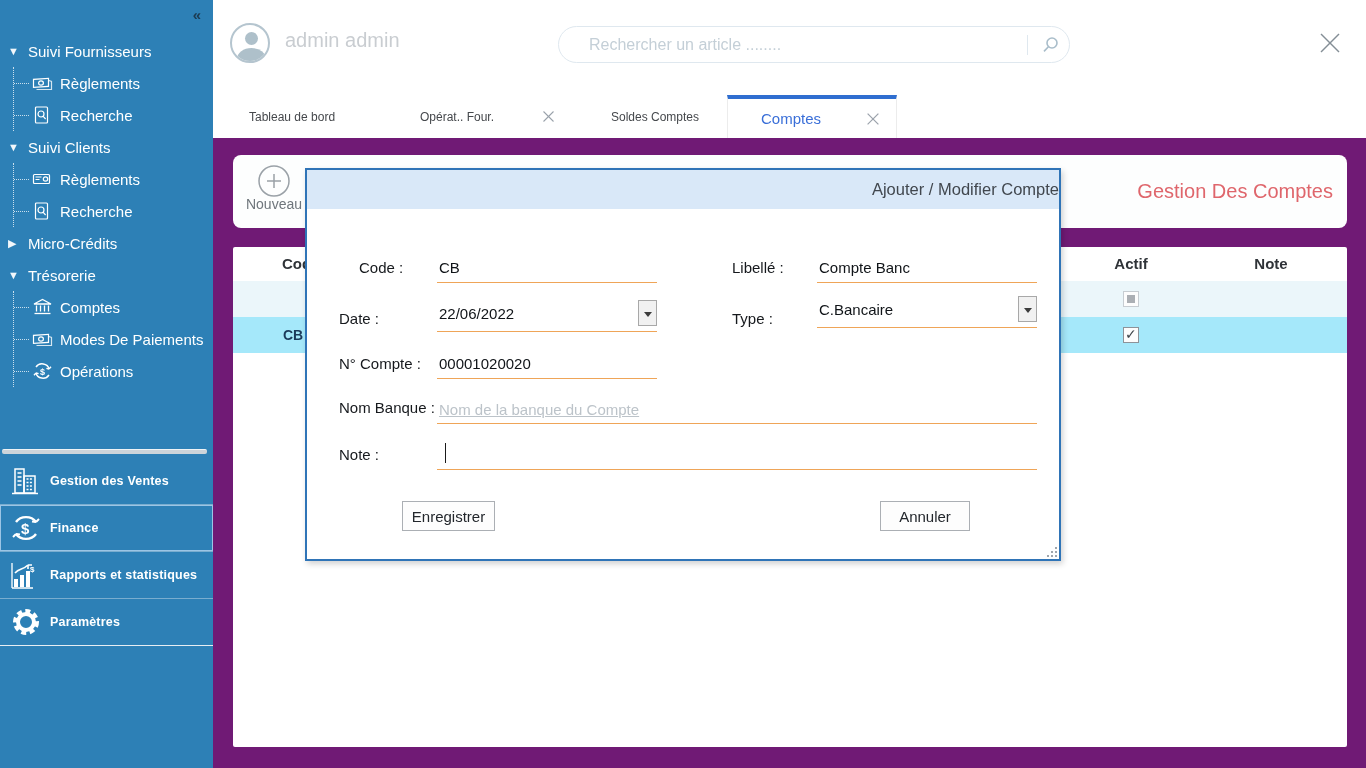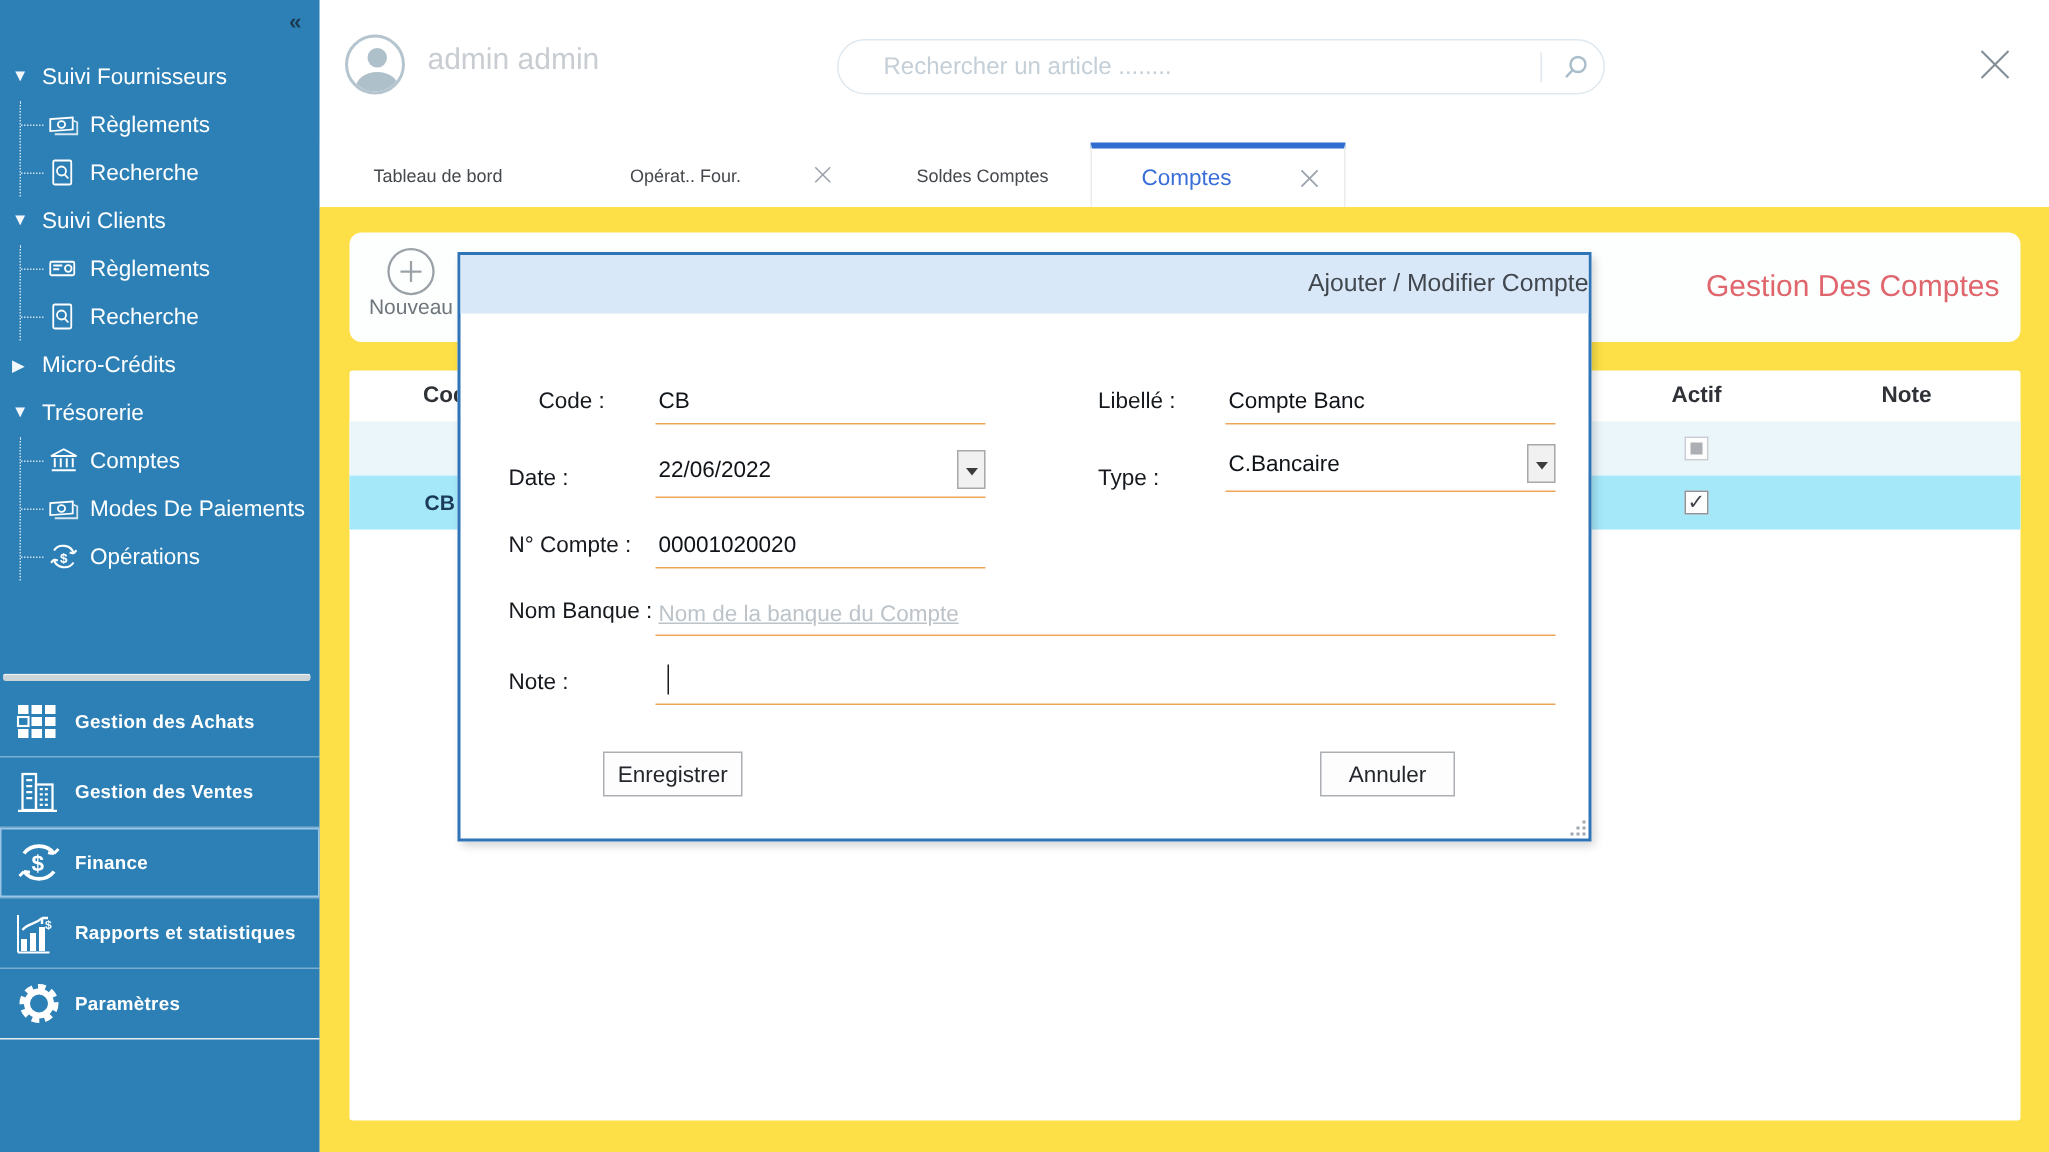--- a/index.html
+++ b/index.html
@@ -42,21 +42,21 @@
   
   #tabsbar { position:absolute; left:213px; top:95px; width:1153px; height:43px; background:#fff; }
   .tab { position:absolute; top:0; height:43px; display:flex; align-items:center; font-size:12px; color:#45484c; cursor:pointer; }
   .tab .xbtn { cursor:pointer; display:flex; align-items:center; }
   #tab-active { position:absolute; left:514px; top:0; width:170px; height:44px; background:#fff; border-top:4px solid #2f6ed0;
                 border-left:1px solid #ececec; border-right:1px solid #ececec; cursor:pointer; }
   #tab-active .lbl { position:absolute; left:0; right:42px; top:0; height:39px; line-height:39px; text-align:center; color:#3a6fd8; font-size:15px; }
   #tab-active .xbtn { position:absolute; right:16px; top:13px; cursor:pointer; }
 
   
-  #content { position:absolute; left:213px; top:138px; width:1153px; height:630px; background:#fde047; }
+  #content { position:absolute; left:213px; top:138px; width:1153px; height:630px; background:#701a75; }
   #toolbar-card { position:absolute; left:20px; top:17px; width:1114px; height:73px; background:#fdfefe; border-radius:8px; }
   #btn-new { position:absolute; left:8px; top:5px; width:66px; height:64px; text-align:center; cursor:pointer; }
   #btn-new .plus { margin:4px auto 0; width:34px; height:34px; }
   #btn-new .nlabel { font-size:14px; color:#6f767c; margin-top:-2px; }
   #page-title { position:absolute; right:14px; top:0; height:73px; line-height:73px; font-size:20px; color:#df666c; }
 
   #table-card { position:absolute; left:20px; top:109px; width:1114px; height:500px; background:#ffffff; border-radius:2px; }
   .th { position:absolute; top:0; height:34px; line-height:34px; font-weight:bold; font-size:15px; color:#2f3338; }
   #th-code { left:49px; }
   #th-actif { left:858px; width:80px; text-align:center; }
@@ -208,38 +208,20 @@
         <span>Opérations</span>
       </div>
     </div>
   </div>
 
   <div id="splitter"></div>
 
   <div id="modules">
     <div class="module">
       <span class="micon">
-        <svg width="30" height="28" viewBox="0 0 30 28">
-            <g fill="#fff">
-              <rect x="2" y="3" width="7" height="6"></rect>
-              <rect x="11" y="3" width="7" height="6"></rect>
-              <rect x="20" y="3" width="7" height="6"></rect>
-              <rect x="2" y="11" width="7" height="6" fill="none" stroke="#fff" stroke-width="1.4"></rect>
-              <rect x="11" y="11" width="7" height="6"></rect>
-              <rect x="20" y="11" width="7" height="6"></rect>
-              <rect x="2" y="19" width="7" height="6"></rect>
-              <rect x="11" y="19" width="7" height="6"></rect>
-              <rect x="20" y="19" width="7" height="6"></rect>
-            </g>
-          </svg>
-      </span>
-      <span class="mlabel">Gestion des Achats</span>
-    </div>
-    <div class="module">
-      <span class="micon">
         <svg width="30" height="30" viewBox="0 0 30 30">
             <g fill="none" stroke="#fff" stroke-width="1.5">
               <rect x="5" y="3" width="9" height="24"></rect>
               <path d="M7.5 7 h4 M7.5 11 h4 M7.5 15 h4 M7.5 19 h4"></path>
               <rect x="14" y="10" width="11" height="17"></rect>
               <path d="M16.5 13 h6 M16.5 16.5 h6 M16.5 20 h6 M16.5 23.5 h6" stroke-dasharray="2 1.4"></path>
               <path d="M2 27.5 h26"></path>
             </g>
           </svg>
       </span>

